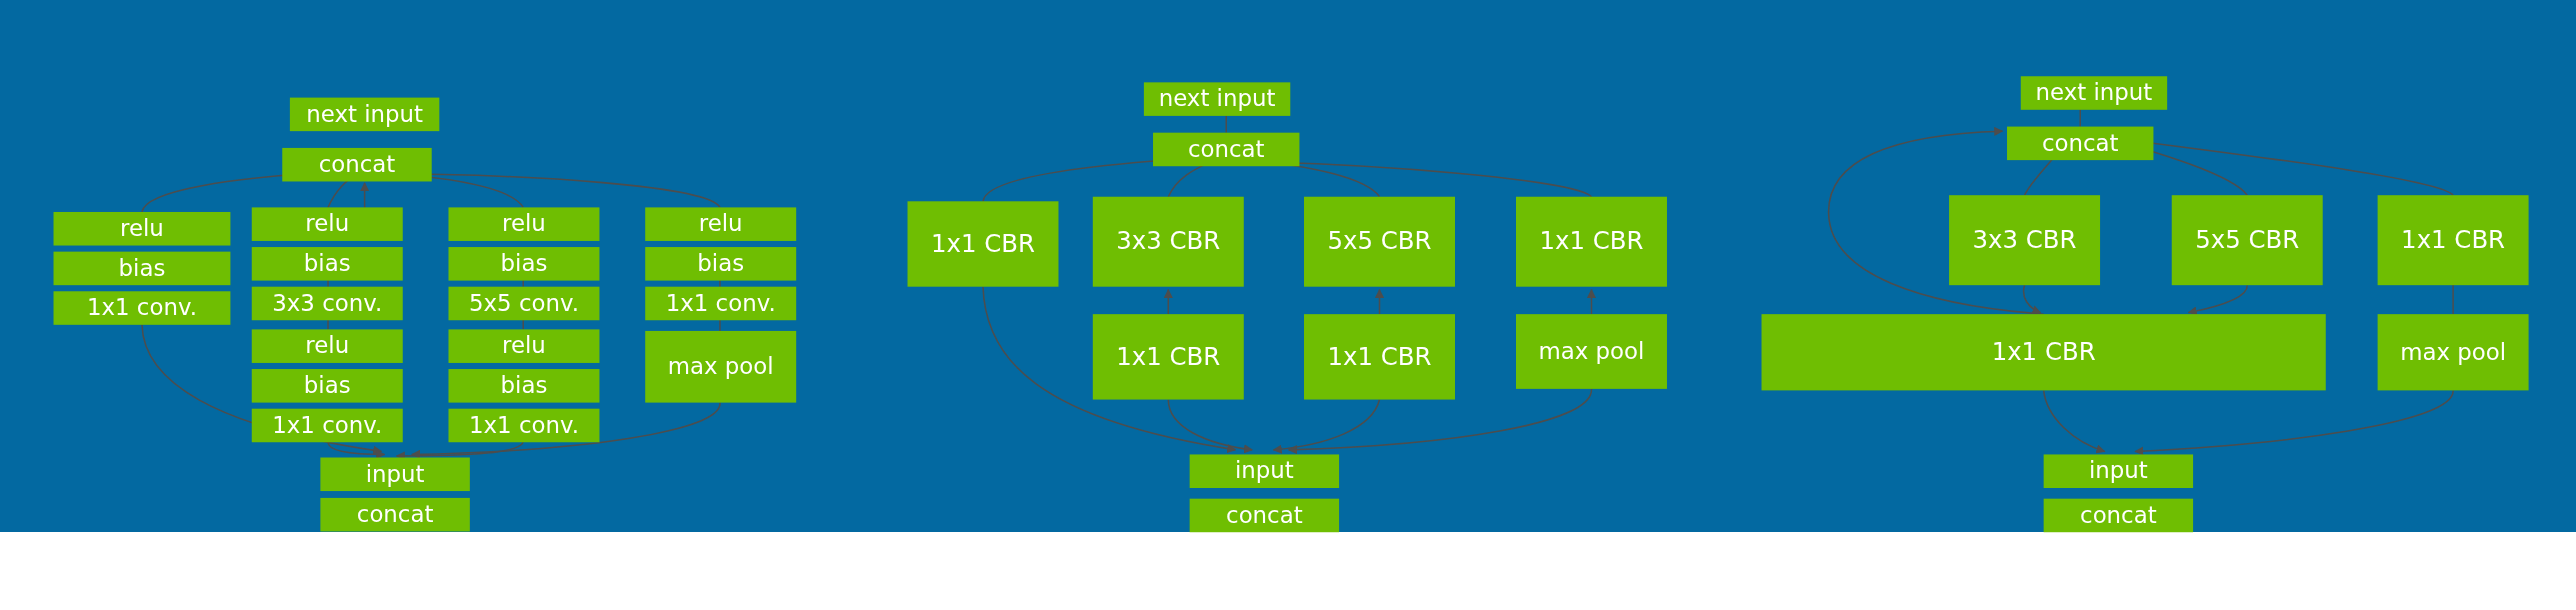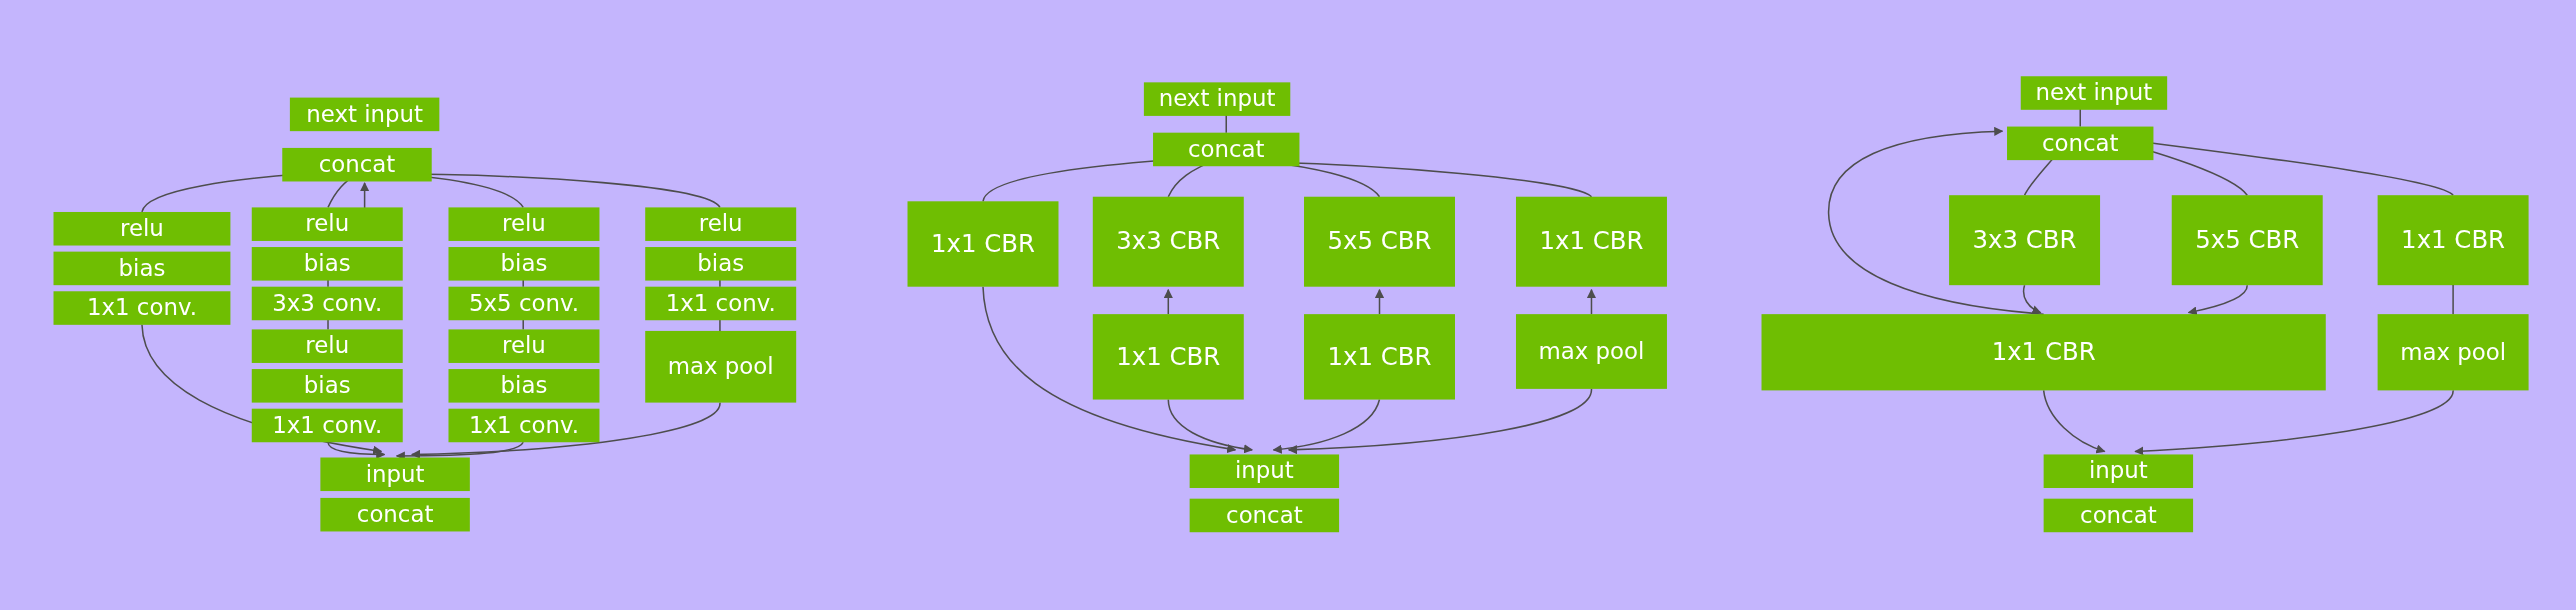--- a/index.html
+++ b/index.html
@@ -1,18 +1,18 @@
 <!DOCTYPE html>
 <html style="font-size:12.2px"><head>
 <meta charset="utf-8">
 <style>
   html,body{margin:0;padding:0;background:#ffffff;}
   body{width:2576px;height:610px;overflow:hidden;
        font-family:"DejaVu Sans","Liberation Sans",sans-serif;}
-  #stage{position:relative;width:2576px;height:610px;background:#c4b5fd;}
+  #stage{position:relative;width:2576px;height:532px;background:#0369a1;}
   svg{display:block;}
   .node-rect{fill:#6FBE02;}
   .node-label{fill:#ffffff;font-family:"DejaVu Sans","Liberation Sans",sans-serif;
                text-anchor:middle;dominant-baseline:middle;}
   .edge{fill:none;stroke:#4d4d4d;stroke-width:2;}
 </style>
 </head>
 <body>
 
 <div id="stage">

